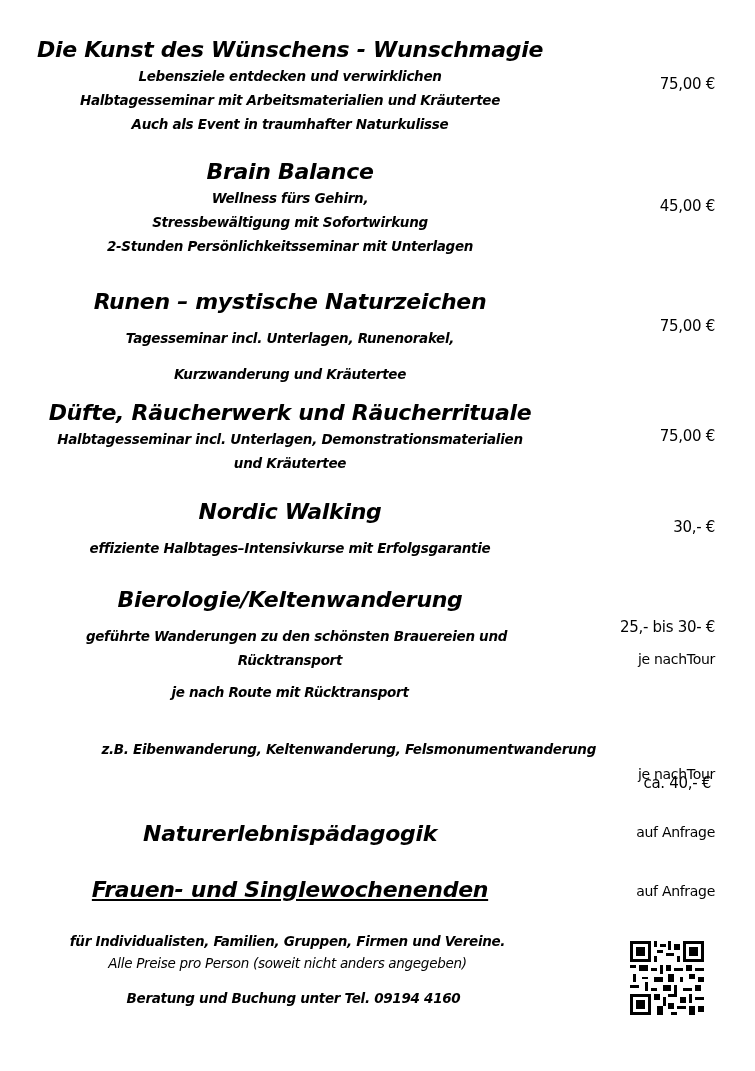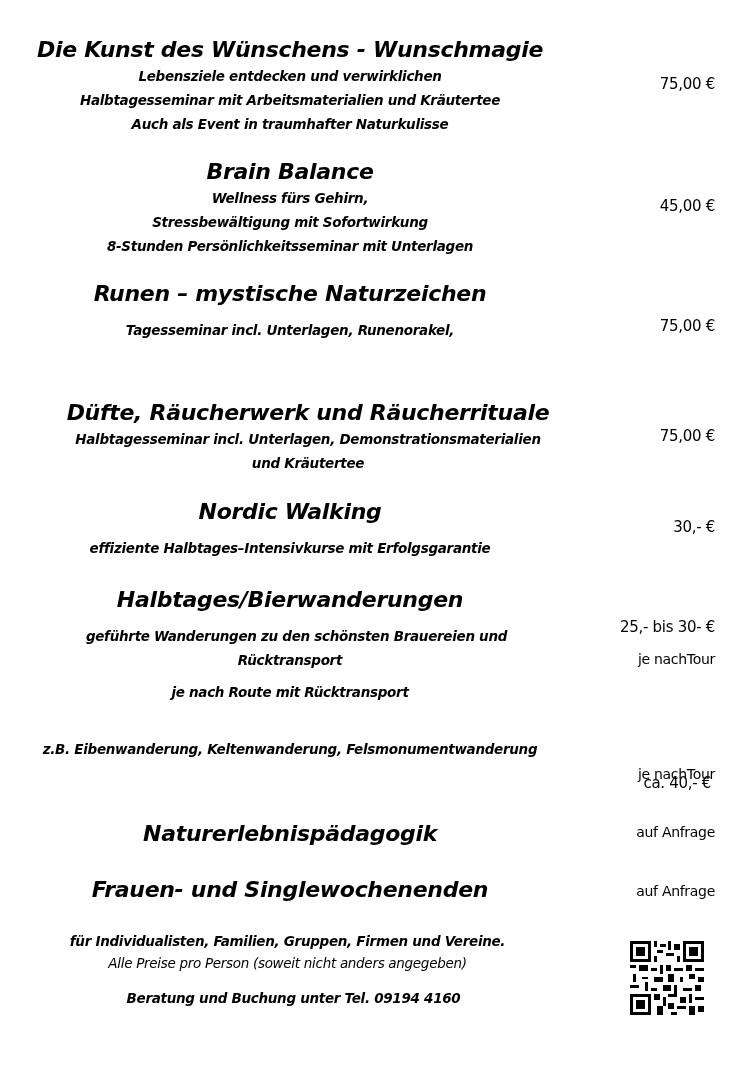--- a/index.html
+++ b/index.html
@@ -32,64 +32,65 @@
   <div class="line" style="line-height:24px;">Lebensziele entdecken und verwirklichen</div>
   <div class="line">Halbtagesseminar mit Arbeitsmaterialien und Kräutertee</div>
   <div class="line">Auch als Event in traumhafter Naturkulisse</div>
 </div>
 <div class="price" style="top:75px;">75,00 €</div>
 
 <div class="block" style="top:158px;">
   <div class="title">Brain Balance</div>
   <div class="line">Wellness fürs Gehirn,</div>
   <div class="line">Stressbewältigung mit Sofortwirkung</div>
-  <div class="line">8-Stunden Persönlichkeitsseminar mit Unterlagen</div>
+  <div class="line">2-Stunden Persönlichkeitsseminar mit Unterlagen</div>
 </div>
 <div class="price" style="top:197px;">45,00 €</div>
 
-<div class="block" style="top:280px;">
+<div class="block" style="top:288px;">
   <div class="title">Runen – mystische Naturzeichen</div>
   <div class="line" style="margin-top:10px;">Tagesseminar incl. Unterlagen, Runenorakel,</div>
+  <div class="line" style="margin-top:12px;">Kurzwanderung und Kräutertee</div>
 </div>
 <div class="price" style="top:317px;">75,00 €</div>
 
-<div class="block" style="top:399px;padding-left:18px;">
+<div class="block" style="top:399px;">
   <div class="title">Düfte, Räucherwerk und Räucherrituale</div>
   <div class="line">Halbtagesseminar incl. Unterlagen, Demonstrationsmaterialien</div>
   <div class="line">und Kräutertee</div>
 </div>
 <div class="price" style="top:427px;">75,00 €</div>
 
 <div class="block" style="top:498px;">
   <div class="title">Nordic Walking</div>
   <div class="line" style="margin-top:10px;">effiziente Halbtages–Intensivkurse mit Erfolgsgarantie</div>
 </div>
 <div class="price" style="top:518px;">30,- €</div>
 
 <div class="block" style="top:586px;">
-  <div class="title">Halbtages/Bierwanderungen</div>
+  <div class="title">Bierologie/Keltenwanderung</div>
   <div class="line" style="margin-top:10px;margin-left:13px;">geführte Wanderungen zu den schönsten Brauereien und</div>
   <div class="line">Rücktransport</div>
   <div class="line" style="margin-top:8px;">je nach Route mit Rücktransport</div>
 </div>
 <div class="price" style="top:618px;">25,- bis 30- €</div>
 <div class="price small" style="top:651px;">je nachTour</div>
 
 <div class="block" style="top:729px;">
-  <div class="line" style="margin-top:8px; padding-left:0; margin-left:0; width:580px;">z.B. Eibenwanderung, Keltenwanderung, Felsmonumentwanderung</div>
+  <div class="line" style="margin-top:8px; padding-left:16px; margin-left:0; width:580px;text-align:right;">z.B. Eibenwanderung, Keltenwanderung, Felsmonumentwanderung</div>
 </div>
 <div class="price" style="top:774px; right:44px;">ca. 40,- €</div>
 <div class="price small" style="top:766px;">je nachTour</div>
 
 <div class="block" style="top:820px;">
   <div class="title">Naturerlebnispädagogik</div>
 </div>
 <div class="price small" style="top:824px;">auf Anfrage</div>
 
-<div class="block" style="top:876px;">
+<div class="block" style="top:876px;text-decoration:underline;">
   <div class="title">Frauen- und Singlewochenenden</div>
 </div>
 <div class="price small" style="top:883px;">auf Anfrage</div>
 
 <div class="block" style="top:930px; width:575px;text-align:center;">
   <div class="line" style="line-height:22px;">für Individualisten, Familien, Gruppen, Firmen und Vereine.</div>
   <div class="line normal" style="line-height:22px;">Alle Preise pro Person (soweit nicht anders angegeben)</div>
   <div class="line" style="margin-top:13px; line-height:22px;margin-left:12px;">Beratung und Buchung unter Tel. 09194 4160</div>
 </div>
 

